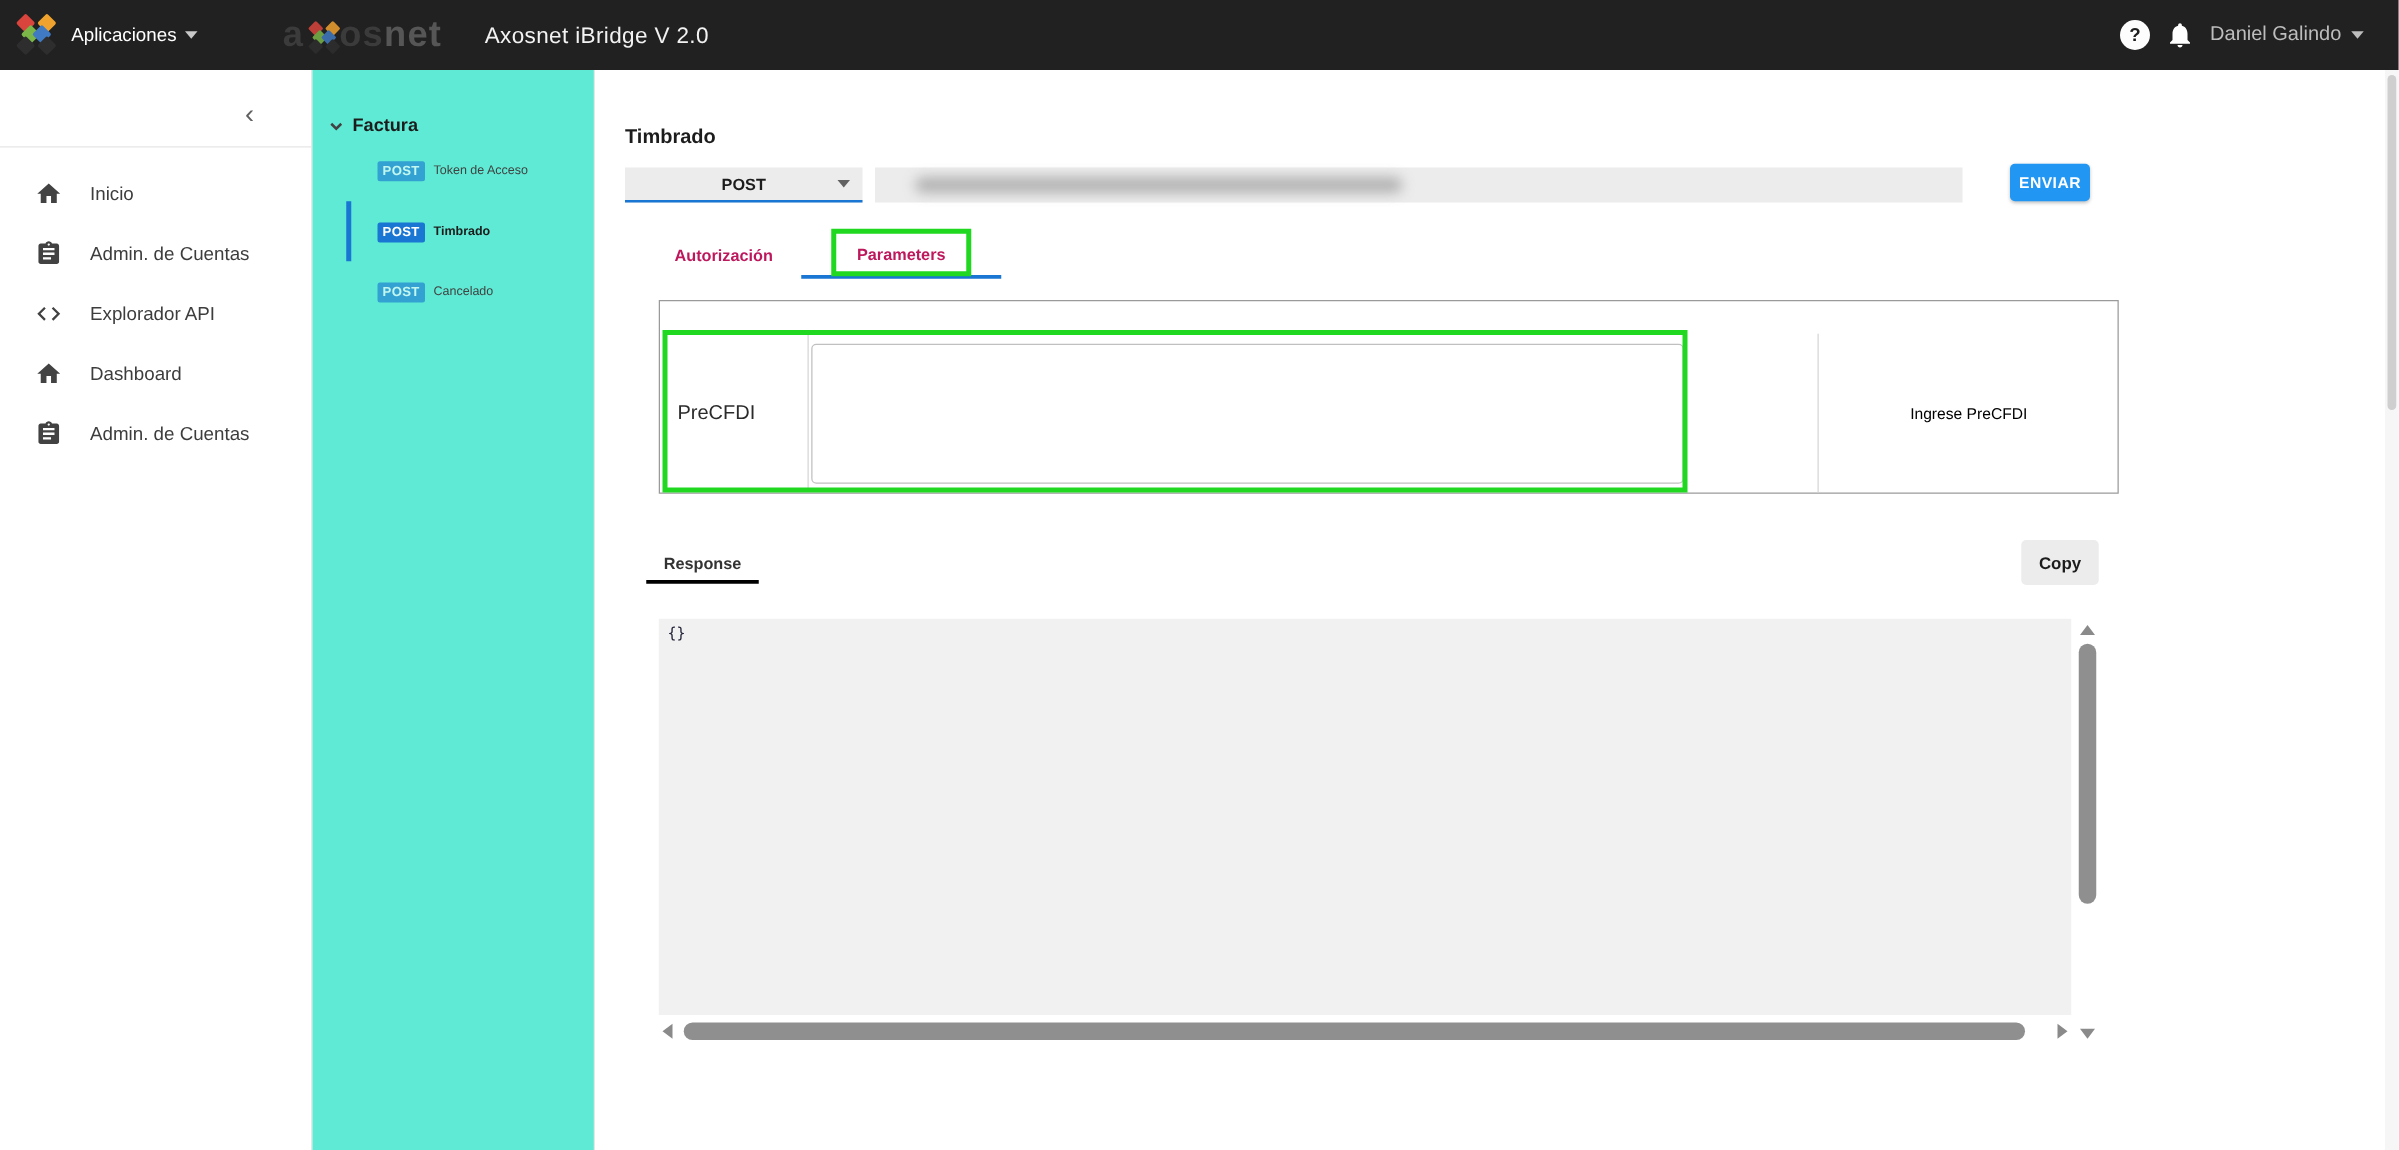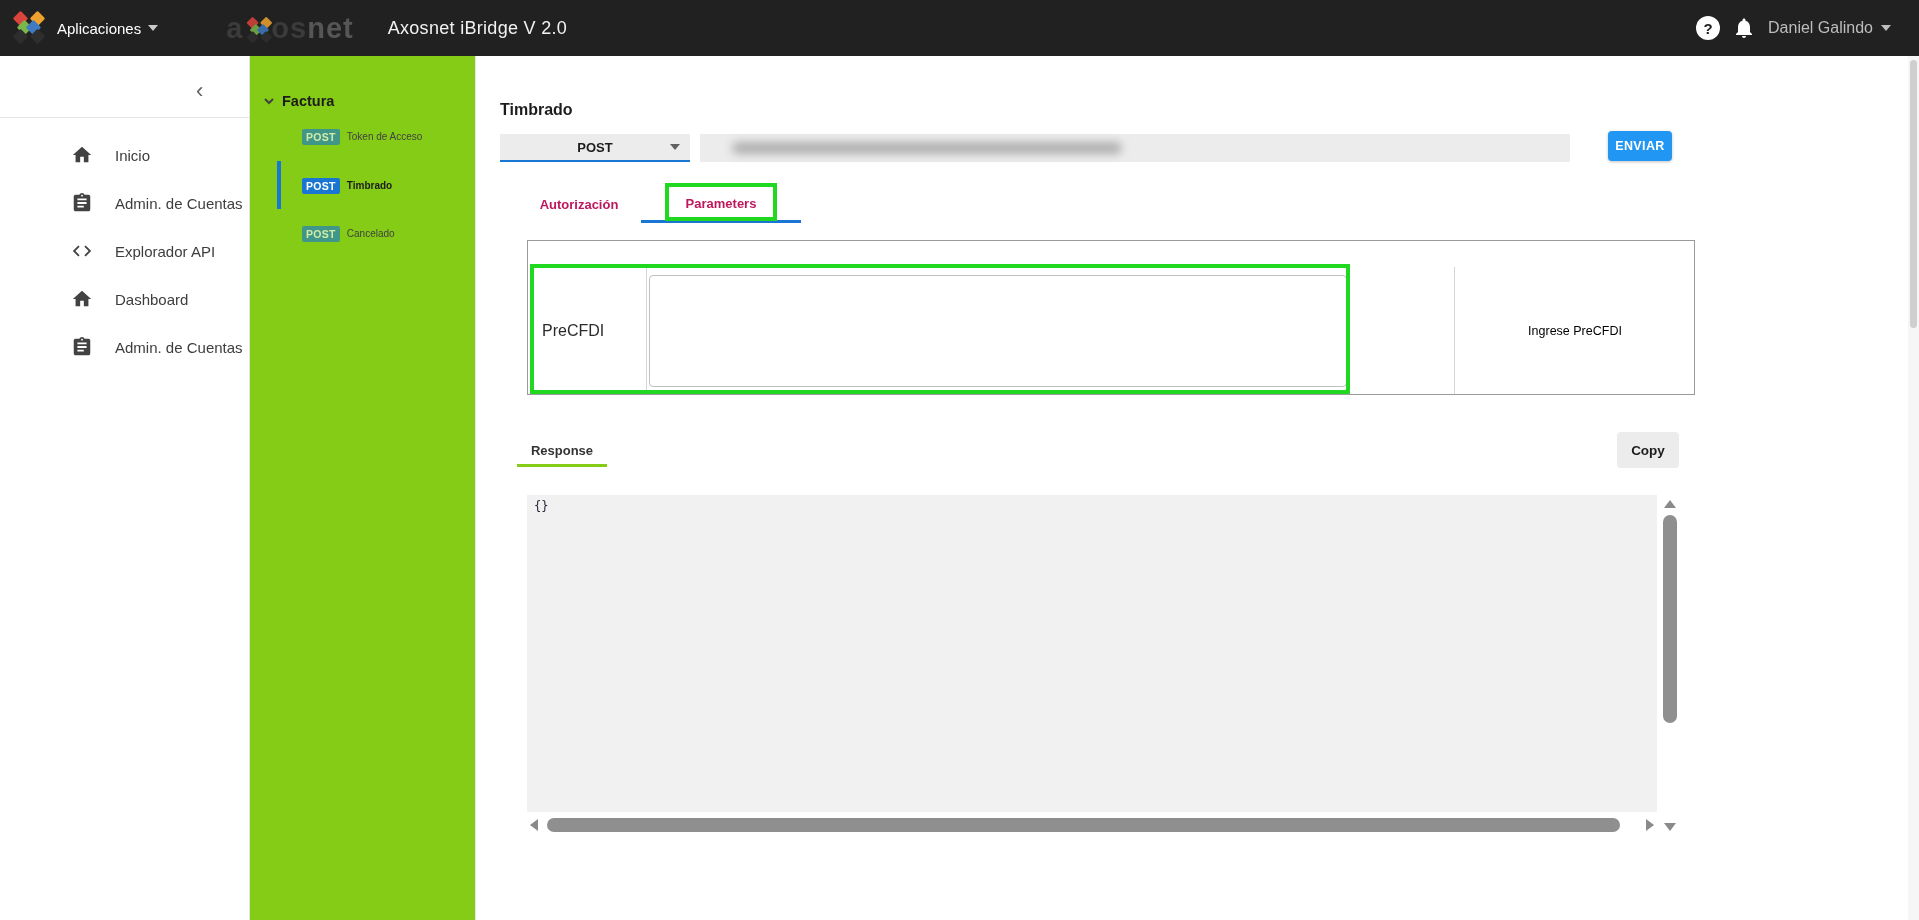--- a/index.html
+++ b/index.html
@@ -26,26 +26,26 @@
   #topbar-right { margin-left:auto; display:flex; align-items:center; gap:12px; margin-right:28px; }
   #help-btn { width:24px; height:24px; border-radius:50%; background:#fdfdfd; color:#1d1d1d; font-weight:bold; font-size:15px; display:flex; align-items:center; justify-content:center; cursor:pointer; }
   #bell-btn { cursor:pointer; display:flex; }
   #user-menu { display:flex; align-items:center; gap:8px; color:#bdbdbd; font-size:16px; cursor:pointer; }
   #user-menu .caret-down { border-top-color:#bdbdbd; }
 
   
   #sidebar { position:absolute; left:0; top:56px; width:250px; height:864px; background:#ffffff; border-right:1px solid #e0e0e0; }
   #collapse-btn { position:absolute; left:192px; top:20px; font-size:22px; color:#616161; cursor:pointer; line-height:1; padding:4px; }
   #sidebar-divider { position:absolute; left:0; top:61px; width:250px; height:1px; background:#e6e6e6; }
-  .side-item { position:absolute; left:0; width:250px; height:48px; display:flex; align-items:center; cursor:pointer;margin-left:43px; }
+  .side-item { position:absolute; left:0; width:250px; height:48px; display:flex; align-items:center; cursor:pointer; }
   .side-item svg { position:absolute; left:28px; width:22px; height:22px; fill:#424242; }
   .side-item .lbl { position:absolute; left:72px; font-size:15px; color:#3d3d3d; }
 
   
-  #apinav { position:absolute; left:250px; top:56px; width:226px; height:864px; background:#84cc16; border-right:1px solid #e6e6e6; }
+  #apinav { position:absolute; left:250px; top:56px; width:226px; height:864px; background:#5eead4; border-right:1px solid #e6e6e6; }
   #group-row { position:absolute; left:14px; top:32px; height:26px; display:flex; align-items:center; gap:8px; cursor:pointer; }
   #group-row .glbl { font-size:14.5px; font-weight:bold; color:#1c1c1c; }
   .chev-down { width:10px; height:10px; fill:none; stroke:#424242; stroke-width:2; }
   .api-item { position:absolute; left:52px; height:25px; display:flex; align-items:center; gap:7px; cursor:pointer; }
   .method-badge { background:#1976d2; color:#fff; font-size:10.5px; font-weight:bold; padding:2px 4px; border-radius:2px; letter-spacing:.3px; }
   .method-badge.dim { opacity:.62; }
   .api-item .albl { font-size:10px; color:#424242; white-space:nowrap; }
   .api-item.selected .albl { font-weight:bold; color:#1c1c1c; }
   #active-bar { position:absolute; left:27px; top:105px; width:4px; height:48px; background:#1976d2; }
 
@@ -71,21 +71,21 @@
   #params-table { position:absolute; left:51px; top:184px; width:1168px; height:155px; border:1px solid #9a9a9a; background:#fff; }
   #params-head { position:absolute; left:0; top:0; width:100%; height:26px; border-bottom:1px solid #c8c8c8; }
   .th { position:absolute; top:0; height:26px; display:flex; align-items:center; font-size:11px; font-weight:bold; color:#1c1c1c; letter-spacing:.3px; }
   #th-clave { left:18px; } #th-valor { left:131px; } #th-desc { left:1022px; }
   .col-div { position:absolute; top:26px; bottom:0; width:1px; background:#d6d6d6; }
   #cell-clave { position:absolute; left:14px; top:26px; height:127px; display:flex; align-items:center; font-size:16px; color:#2b2b2b; }
   #valor-textarea { position:absolute; left:121px; top:34px; width:698px; height:112px; border:1px solid #c0c0c0; border-radius:4px; background:#fff; resize:none; font-family:"Liberation Sans",sans-serif; font-size:13px; padding:6px 8px; outline:none; }
   #cell-desc { position:absolute; left:926px; top:26px; width:242px; height:127px; display:flex; align-items:center; justify-content:center; font-size:12.5px; color:#000000; }
 
   
-  #response-tab { position:absolute; left:41px; top:381px; width:90px; height:30px; border-bottom:3px solid #84cc16; display:flex; align-items:center; justify-content:center; font-size:13px; font-weight:600; color:#333; cursor:pointer; }
+  #response-tab { position:absolute; left:41px; top:381px; width:90px; height:30px; border-bottom:3px solid #000000; display:flex; align-items:center; justify-content:center; font-size:13px; font-weight:600; color:#333; cursor:pointer; }
   #copy-btn { position:absolute; left:1141px; top:376px; width:62px; height:36px; background:#ececec; border:none; border-radius:4px; font-family:"Liberation Sans",sans-serif; font-size:13.5px; font-weight:bold; color:#1c1c1c; cursor:pointer; }
   #response-area { position:absolute; left:51px; top:439px; width:1130px; height:317px; background:#f1f1f1; }
   #response-body { position:absolute; left:7px; top:4px; font-family:"DejaVu Sans Mono",monospace; font-size:12px; color:#24243a; white-space:pre; }
 
   
   #vscroll { position:absolute; left:1183px; top:439px; width:22px; height:341px; background:#ffffff; }
   #vthumb { position:absolute; left:4px; top:20px; width:14px; height:208px; background:#8f8f8f; border-radius:7px; cursor:pointer; }
   .tri-up { width:0; height:0; border-left:6px solid transparent; border-right:6px solid transparent; border-bottom:8px solid #8a8a8a; position:absolute; left:5px; top:5px; cursor:pointer; }
   .tri-dn { width:0; height:0; border-left:6px solid transparent; border-right:6px solid transparent; border-top:8px solid #8a8a8a; position:absolute; left:5px; bottom:5px; cursor:pointer; }
   #hscroll { position:absolute; left:51px; top:758px; width:1130px; height:22px; background:#ffffff; }

